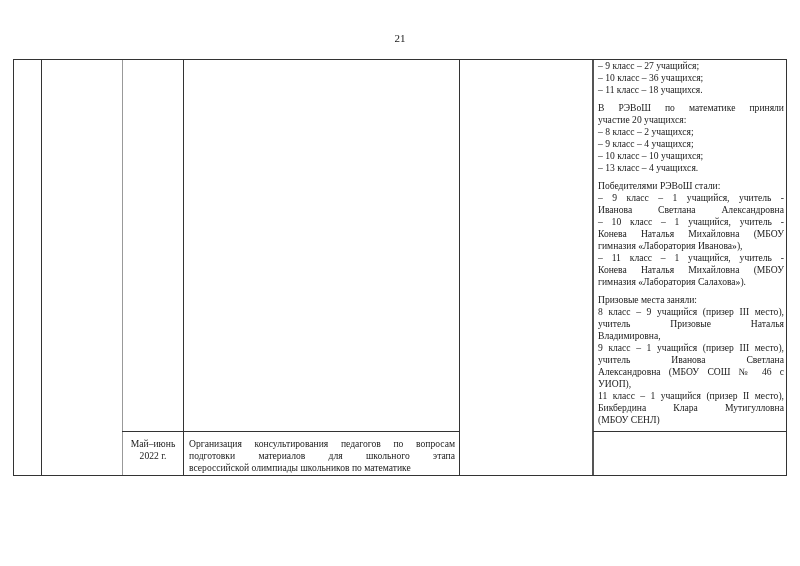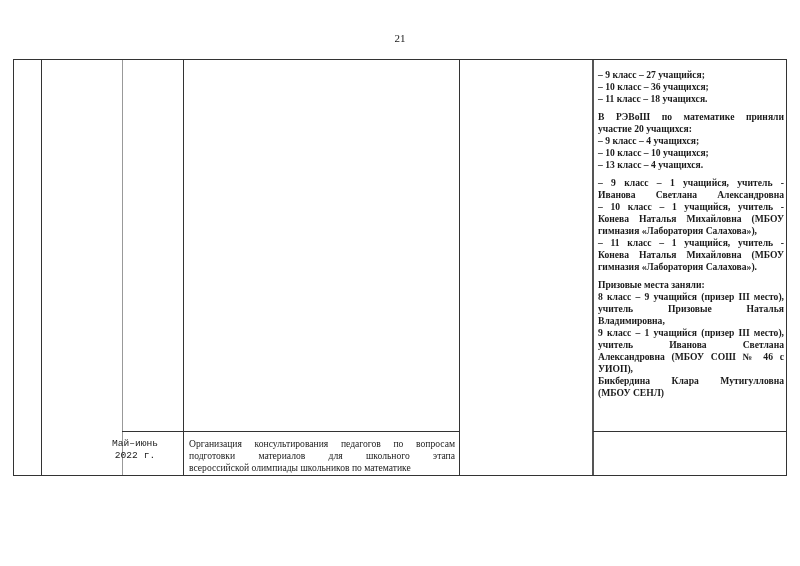--- a/index.html
+++ b/index.html
@@ -28,58 +28,61 @@
 
   <div class="vline" style="left:27px"></div>
   <div class="vline light" style="left:108px"></div>
   <div class="vline" style="left:169px"></div>
   <div class="vline" style="left:445px"></div>
   <div class="vline thick" style="left:578px"></div>
 
   <div class="hline" style="top:371px; left:108px; width:337px"></div>
   <div class="hline" style="top:371px; left:579px; width:194px"></div>
 
-  <div class="cell" style="left:584px; top:9px; width:186px;font-weight:bold;">
+  <div class="cell" style="left:584px; top:0; width:186px;">
     <p>
       <span class="line last">– 9 класс – 27 учащийся;</span>
       <span class="line last">– 10 класс – 36 учащихся;</span>
       <span class="line last">– 11 класс – 18 учащихся.</span>
     </p>
     <p>
       <span class="line">В РЭВоШ по математике приняли</span>
       <span class="line last">участие 20 учащихся:</span>
+      <span class="line last">– 8 класс – 2 учащихся;</span>
       <span class="line last">– 9 класс – 4 учащихся;</span>
       <span class="line last">– 10 класс – 10 учащихся;</span>
       <span class="line last">– 13 класс – 4 учащихся.</span>
     </p>
     <p>
+      <span class="line last">Победителями РЭВоШ стали:</span>
       <span class="line">– 9 класс – 1 учащийся, учитель -</span>
       <span class="line">Иванова Светлана Александровна</span>
       <span class="line">– 10 класс – 1 учащийся, учитель -</span>
       <span class="line">Конева Наталья Михайловна (МБОУ</span>
-      <span class="line last">гимназия «Лаборатория Салахова»),</span>
+      <span class="line last">гимназия «Лаборатория Иванова»),</span>
       <span class="line">– 11 класс – 1 учащийся, учитель -</span>
       <span class="line">Конева Наталья Михайловна (МБОУ</span>
       <span class="line last">гимназия «Лаборатория Салахова»).</span>
     </p>
     <p>
       <span class="line last">Призовые места заняли:</span>
       <span class="line">8 класс – 9 учащийся (призер III место),</span>
       <span class="line">учитель Призовые Наталья</span>
       <span class="line last">Владимировна,</span>
       <span class="line">9 класс – 1 учащийся (призер III место),</span>
       <span class="line">учитель Иванова Светлана</span>
       <span class="line">Александровна (МБОУ СОШ № 46 с</span>
       <span class="line last">УИОП),</span>
+      <span class="line">11 класс – 1 учащийся (призер II место),</span>
       <span class="line">Бикбердина Клара Мутигулловна</span>
       <span class="line last">(МБОУ СЕНЛ)</span>
     </p>
   </div>
 
-  <div class="cell date" style="left:91px; top:378px; width:60px;font-family:Liberation Mono, monospace;">
+  <div class="cell date" style="left:109px; top:378px; width:60px;">
     <span class="line last" style="text-align:center; text-align-last:center;">Май–июнь</span>
     <span class="line last" style="text-align:left; text-align-last:center;">2022 г.</span>
   </div>
 
   <div class="cell" style="left:175px; top:378px; width:266px;">
     <span class="line">Организация консультирования педагогов по вопросам</span>
     <span class="line">подготовки материалов для школьного этапа</span>
     <span class="line last">всероссийской олимпиады школьников по математике</span>
   </div>
 

